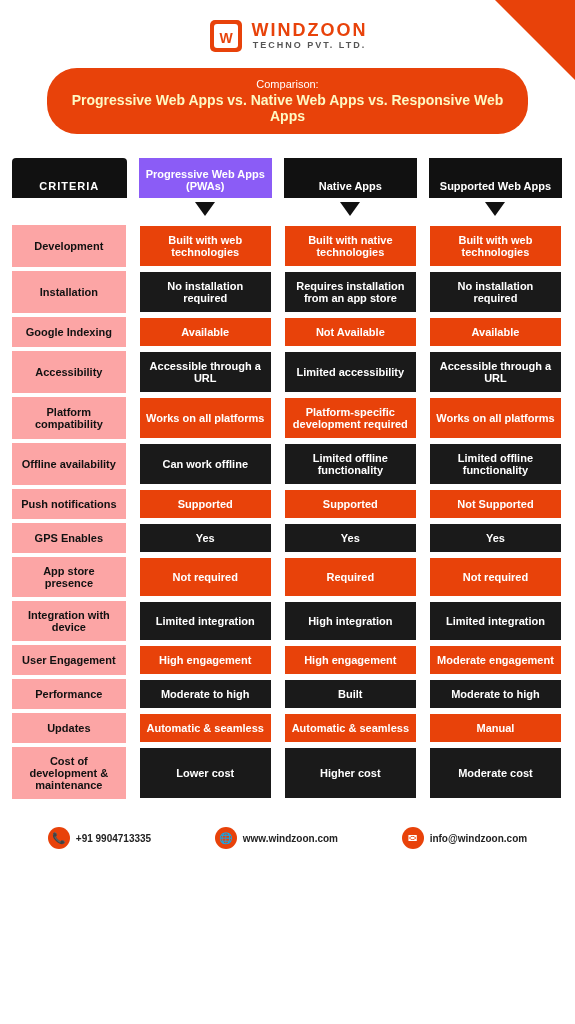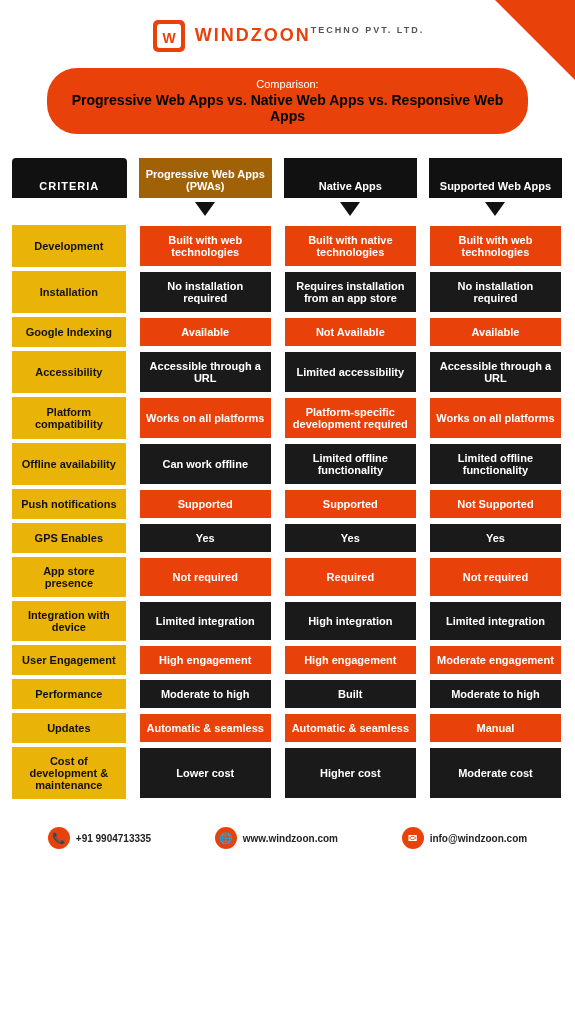--- a/index.html
+++ b/index.html
@@ -38,20 +38,21 @@
       margin-bottom: 14px;
     }
 
     .logo-icon {
       width: 36px;
       height: 36px;
     }
 
     .logo-text {
       display: flex;
+      flex-direction: column;
       line-height: 1.1;
     }
 
     .logo-main {
       font-size: 18px;
       font-weight: 900;
       letter-spacing: 2px;
       color: #222;
     }
 
@@ -77,21 +78,21 @@
     }
 
     .title-label {
       color: #fff;
       font-size: 11px;
       font-weight: 400;
       margin-bottom: 2px;
     }
 
     .title-main {
-      color: #000000;
+      color: #fef9c3;
       font-size: 14px;
       font-weight: 800;
     }
 
     
     .table-container {
       width: 100%;
       padding: 0 12px;
     }
 
@@ -114,21 +115,21 @@
       background: #111 !important;
       font-size: 13px;
       font-weight: 900;
       text-transform: uppercase;
       letter-spacing: 1px;
       width: 22%;
       border-radius: 4px 4px 0 0;
     }
 
     .th-pwa {
-      background: #a16207;
+      background: #8b5cf6;
       color: #fff !important;
       width: 26%;
       margin-top: 10px;
     }
 
     .th-native {
       background: #111;
       color: #fff !important;
       width: 26%;
     }
@@ -157,21 +158,21 @@
     
     .data-row td {
       padding: 8px 6px;
       font-size: 11px;
       text-align: center;
       vertical-align: middle;
       border: 2px solid #fff;
     }
 
     .td-criteria {
-      background: #eab308;
+      background: #fca5a5;
       color: #111;
       font-weight: 700;
       font-size: 11px;
       text-align: center;
       border: none !important;
     }
 
     .td-orange {
       background: #e8420a;
       color: #fff;

